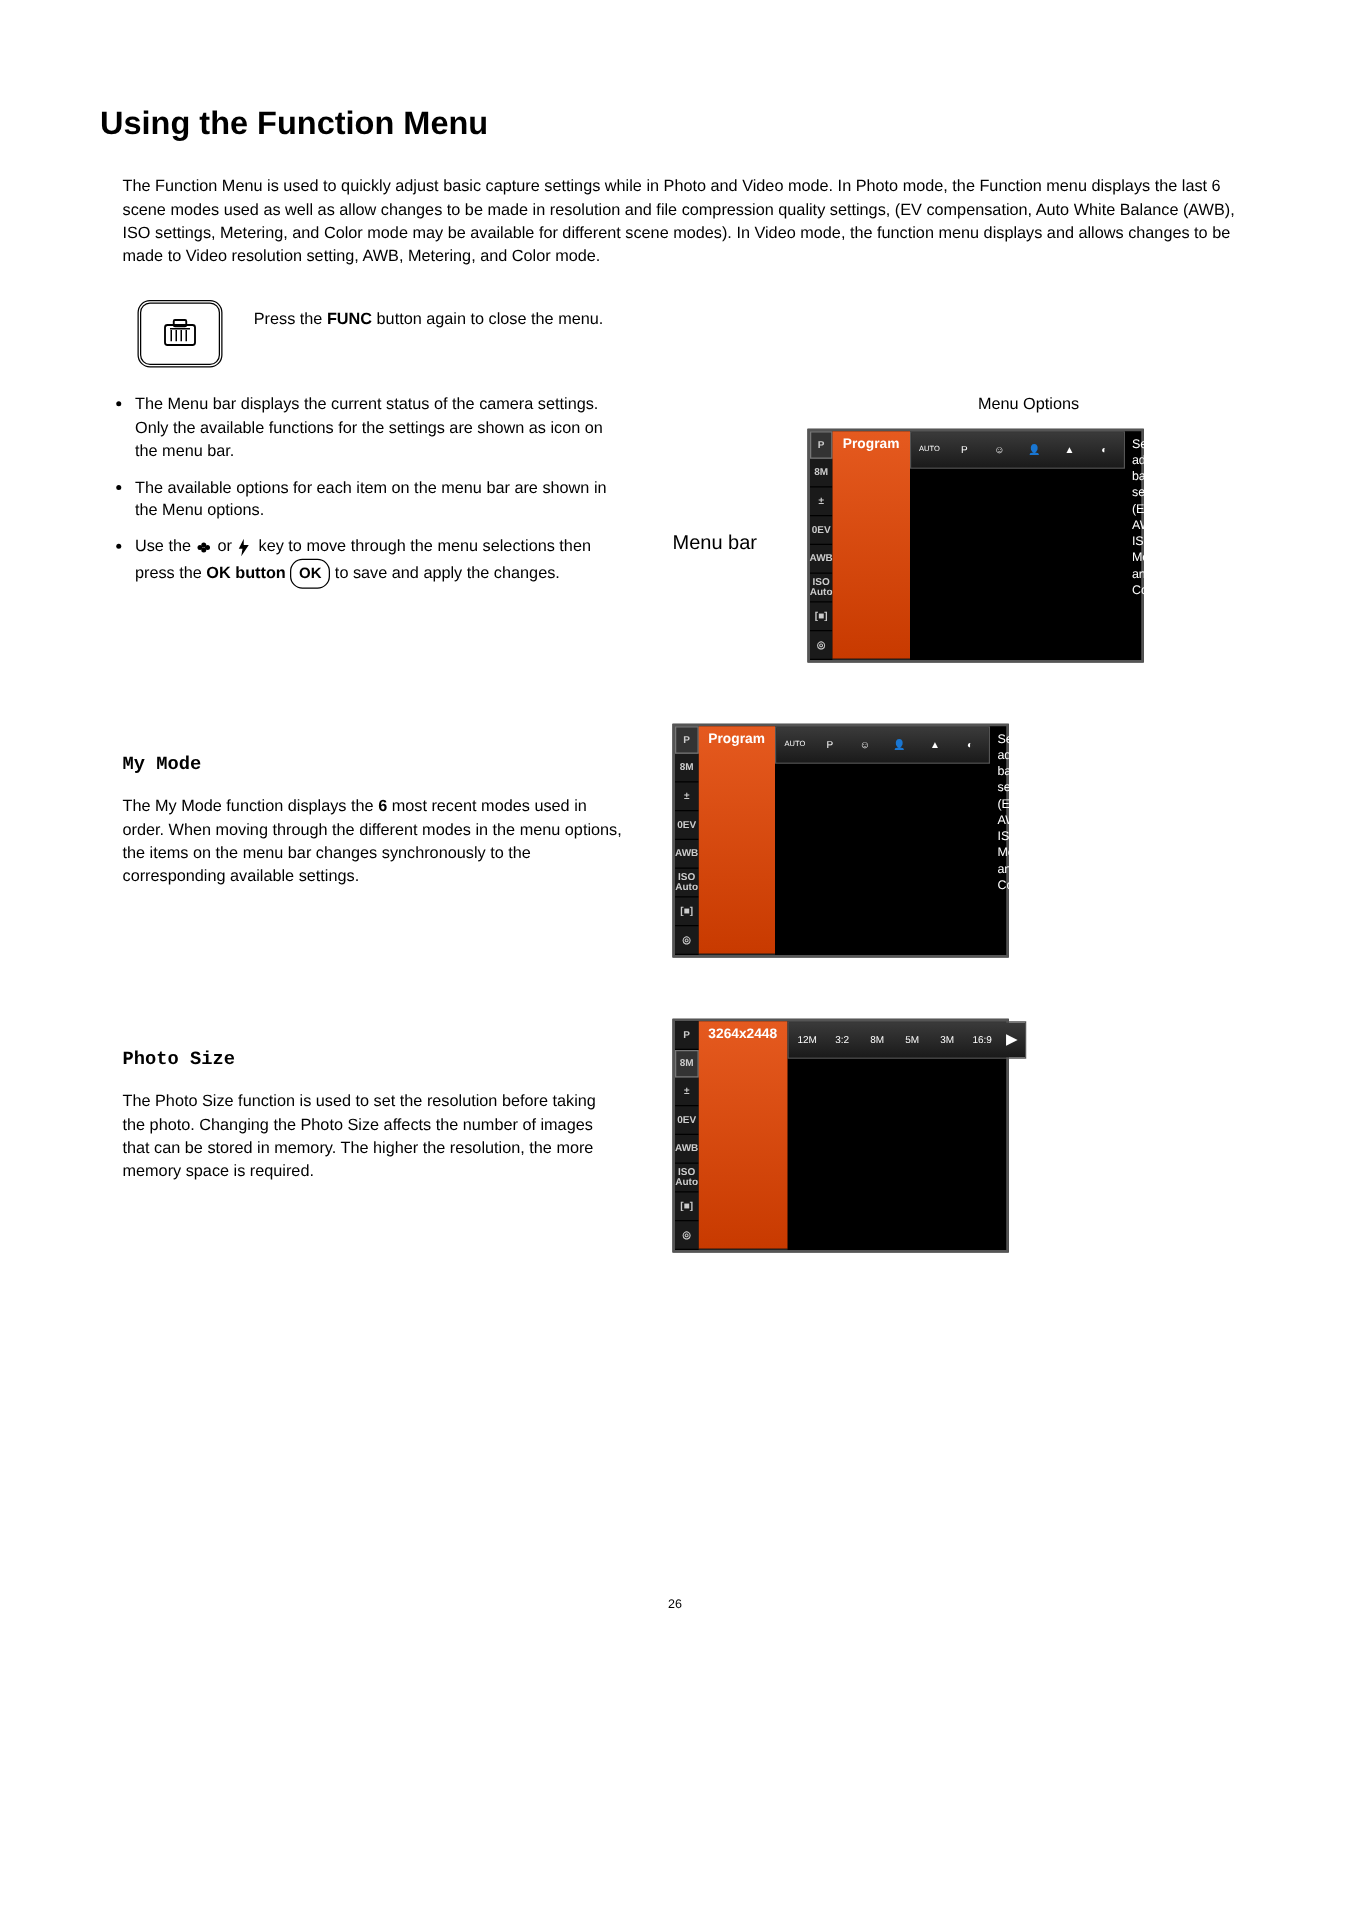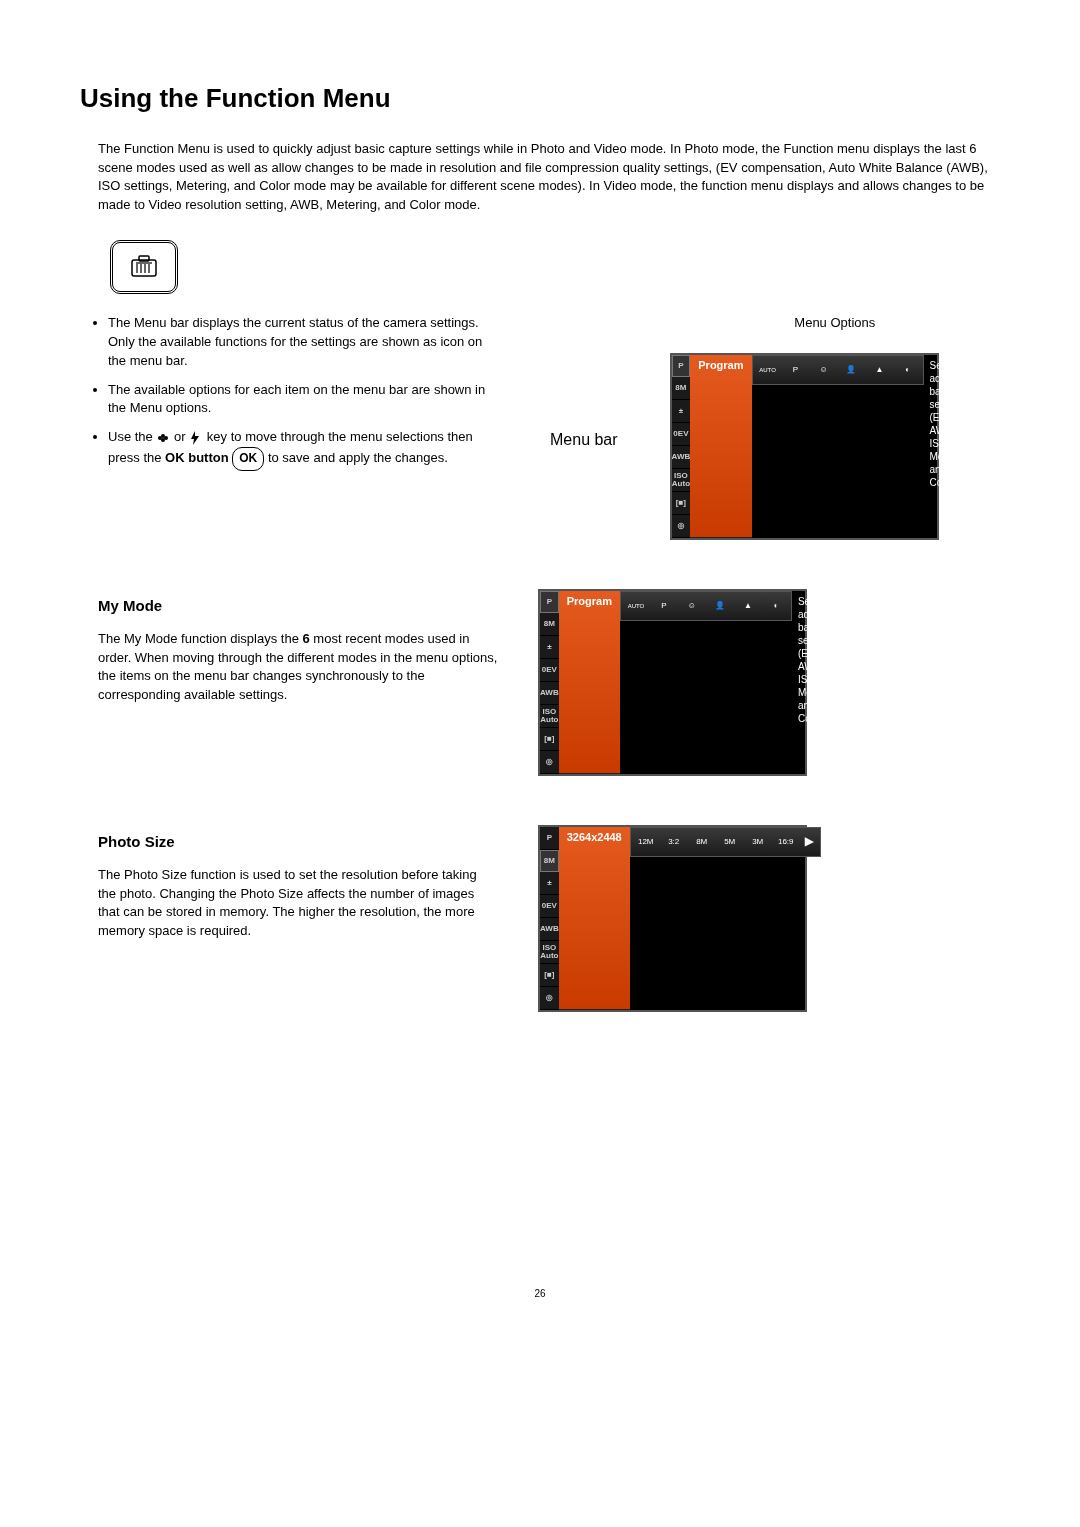--- a/index.html
+++ b/index.html
@@ -14,21 +14,22 @@
     line-height: 1.45;
   }
   h1 {
     font-size: 26px;
     font-weight: bold;
     margin: 0 0 22px 0;
   }
   h2 {
     font-size: 15px;
     font-weight: bold;
-    margin: 30px 0 10px 0;
+    margin: 46px 0 10px 0;
+    font-family: Liberation Mono, monospace;
   }
   .intro {
     margin-left: 18px;
     margin-bottom: 25px;
   }
   .func-row {
     display: flex;
     align-items: flex-start;
     margin-left: 30px;
     gap: 25px;
@@ -39,21 +40,21 @@
     border: 3px double #000;
     border-radius: 10px;
     display: flex;
     align-items: center;
     justify-content: center;
     flex-shrink: 0;
   }
   .func-text p { margin: 6px 0; }
   .two-col {
     display: flex;
-    gap: 52px;
+    gap: 40px;
     margin-top: 20px;
     align-items: flex-start;
   }
   .left-col { flex: 0 0 400px; margin-left: 18px;}
   .right-col { flex: 1; }
   ul.bullets {
     list-style: disc;
     padding-left: 10px;
     margin: 0;
   }
@@ -66,21 +67,21 @@
     border-radius: 10px;
     padding: 0 6px;
     height: 22px;
     font-weight: bold;
     font-size: 12px;
     vertical-align: middle;
   }
   .label-right {
     text-align: center;
     font-size: 13px;
-    margin-bottom: 20px;
+    margin-bottom: 10px;
   }
   .menubar-label {
     font-size: 16px;
     align-self: center;
     flex-shrink: 0;
   }
   .diagram-row {
     display: flex;
     gap: 8px;
     align-items: flex-start;
@@ -183,20 +184,23 @@
 <div class="func-row">
   <div class="func-btn">
     <svg width="28" height="26" viewBox="0 0 28 26">
       <rect x="2" y="6" width="24" height="16" rx="2" fill="none" stroke="#000" stroke-width="1.5"></rect>
       <rect x="9" y="2" width="10" height="5" rx="1" fill="none" stroke="#000" stroke-width="1.5"></rect>
       <path d="M7 10 v9 M11 10 v9 M15 10 v9 M19 10 v9" stroke="#000" stroke-width="1.2"></path>
       <path d="M6 9 h16" stroke="#000" stroke-width="1.2"></path>
     </svg>
   </div>
   <div class="func-text">
+    <p>
+      <span>Press the </span><b>FUNC</b><span> button again to close the menu.</span>
+    </p>
   </div>
 </div>
 
 <div class="two-col">
   <div class="left-col">
     <ul class="bullets">
       <li>The Menu bar displays the current status of the camera settings. Only the available functions for the settings are shown as icon on the menu bar.</li>
       <li>The available options for each item on the menu bar are shown in the Menu options.</li>
       <li>
         <span>Use the </span>

